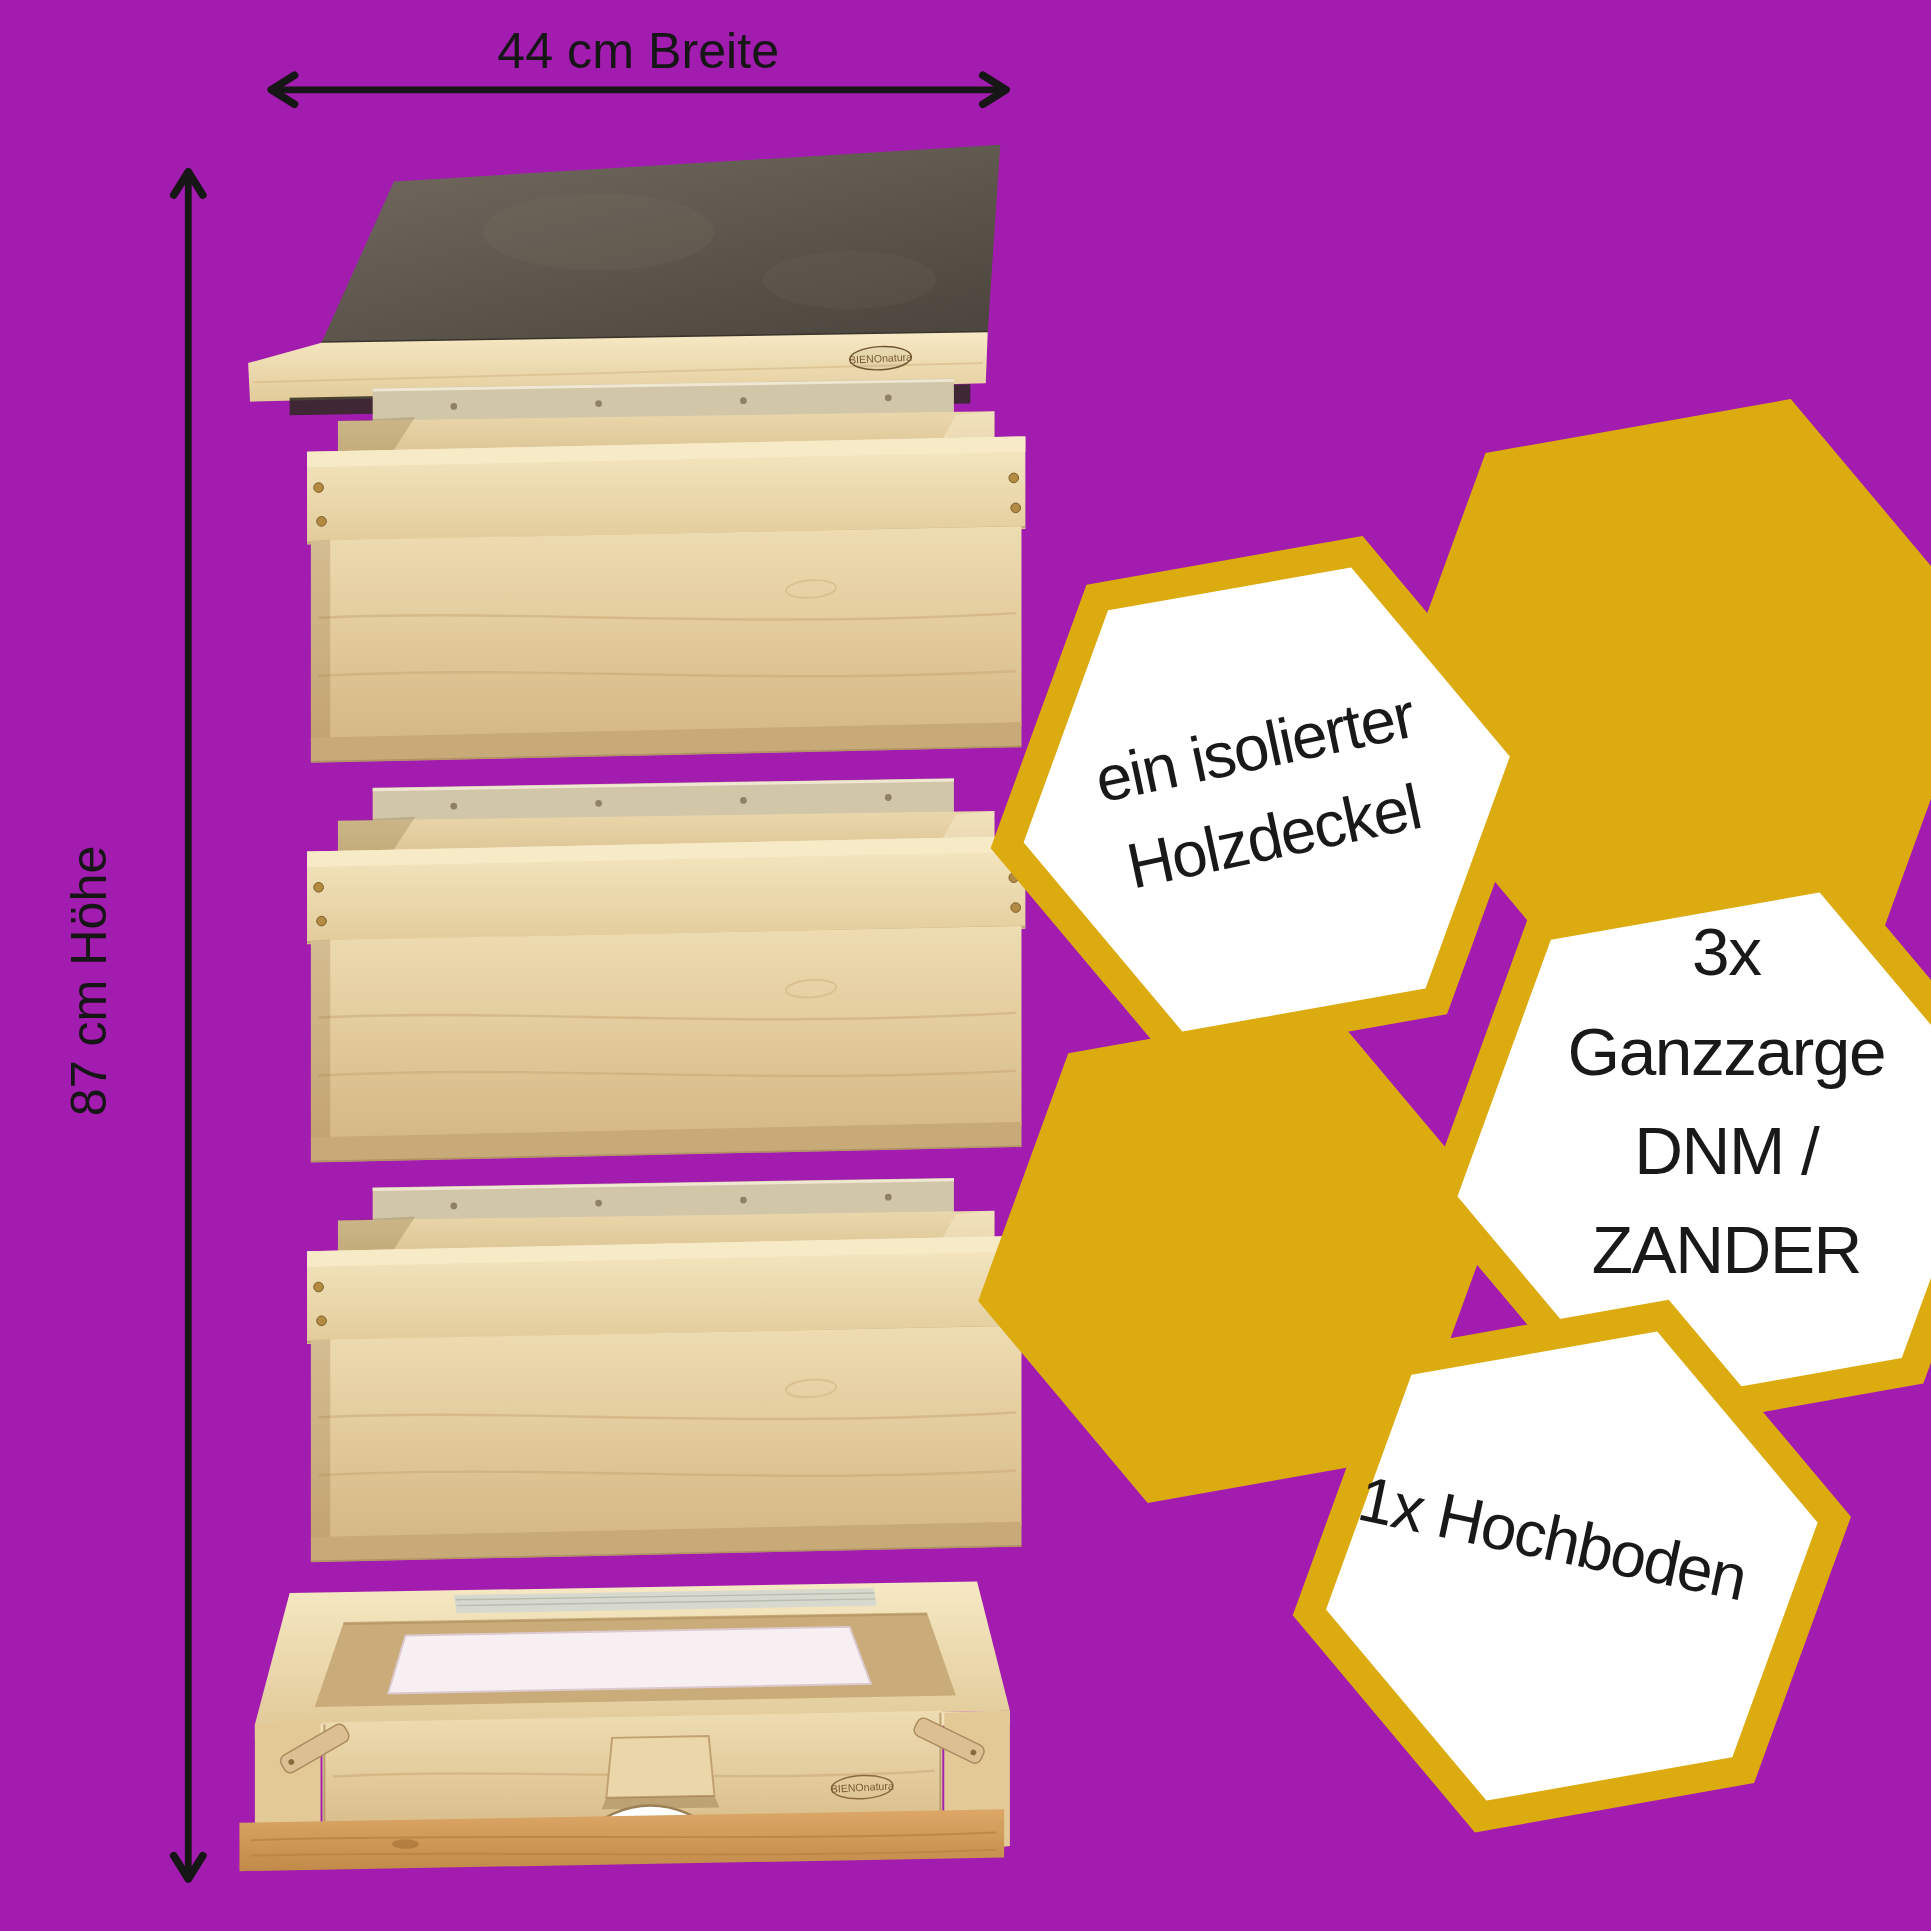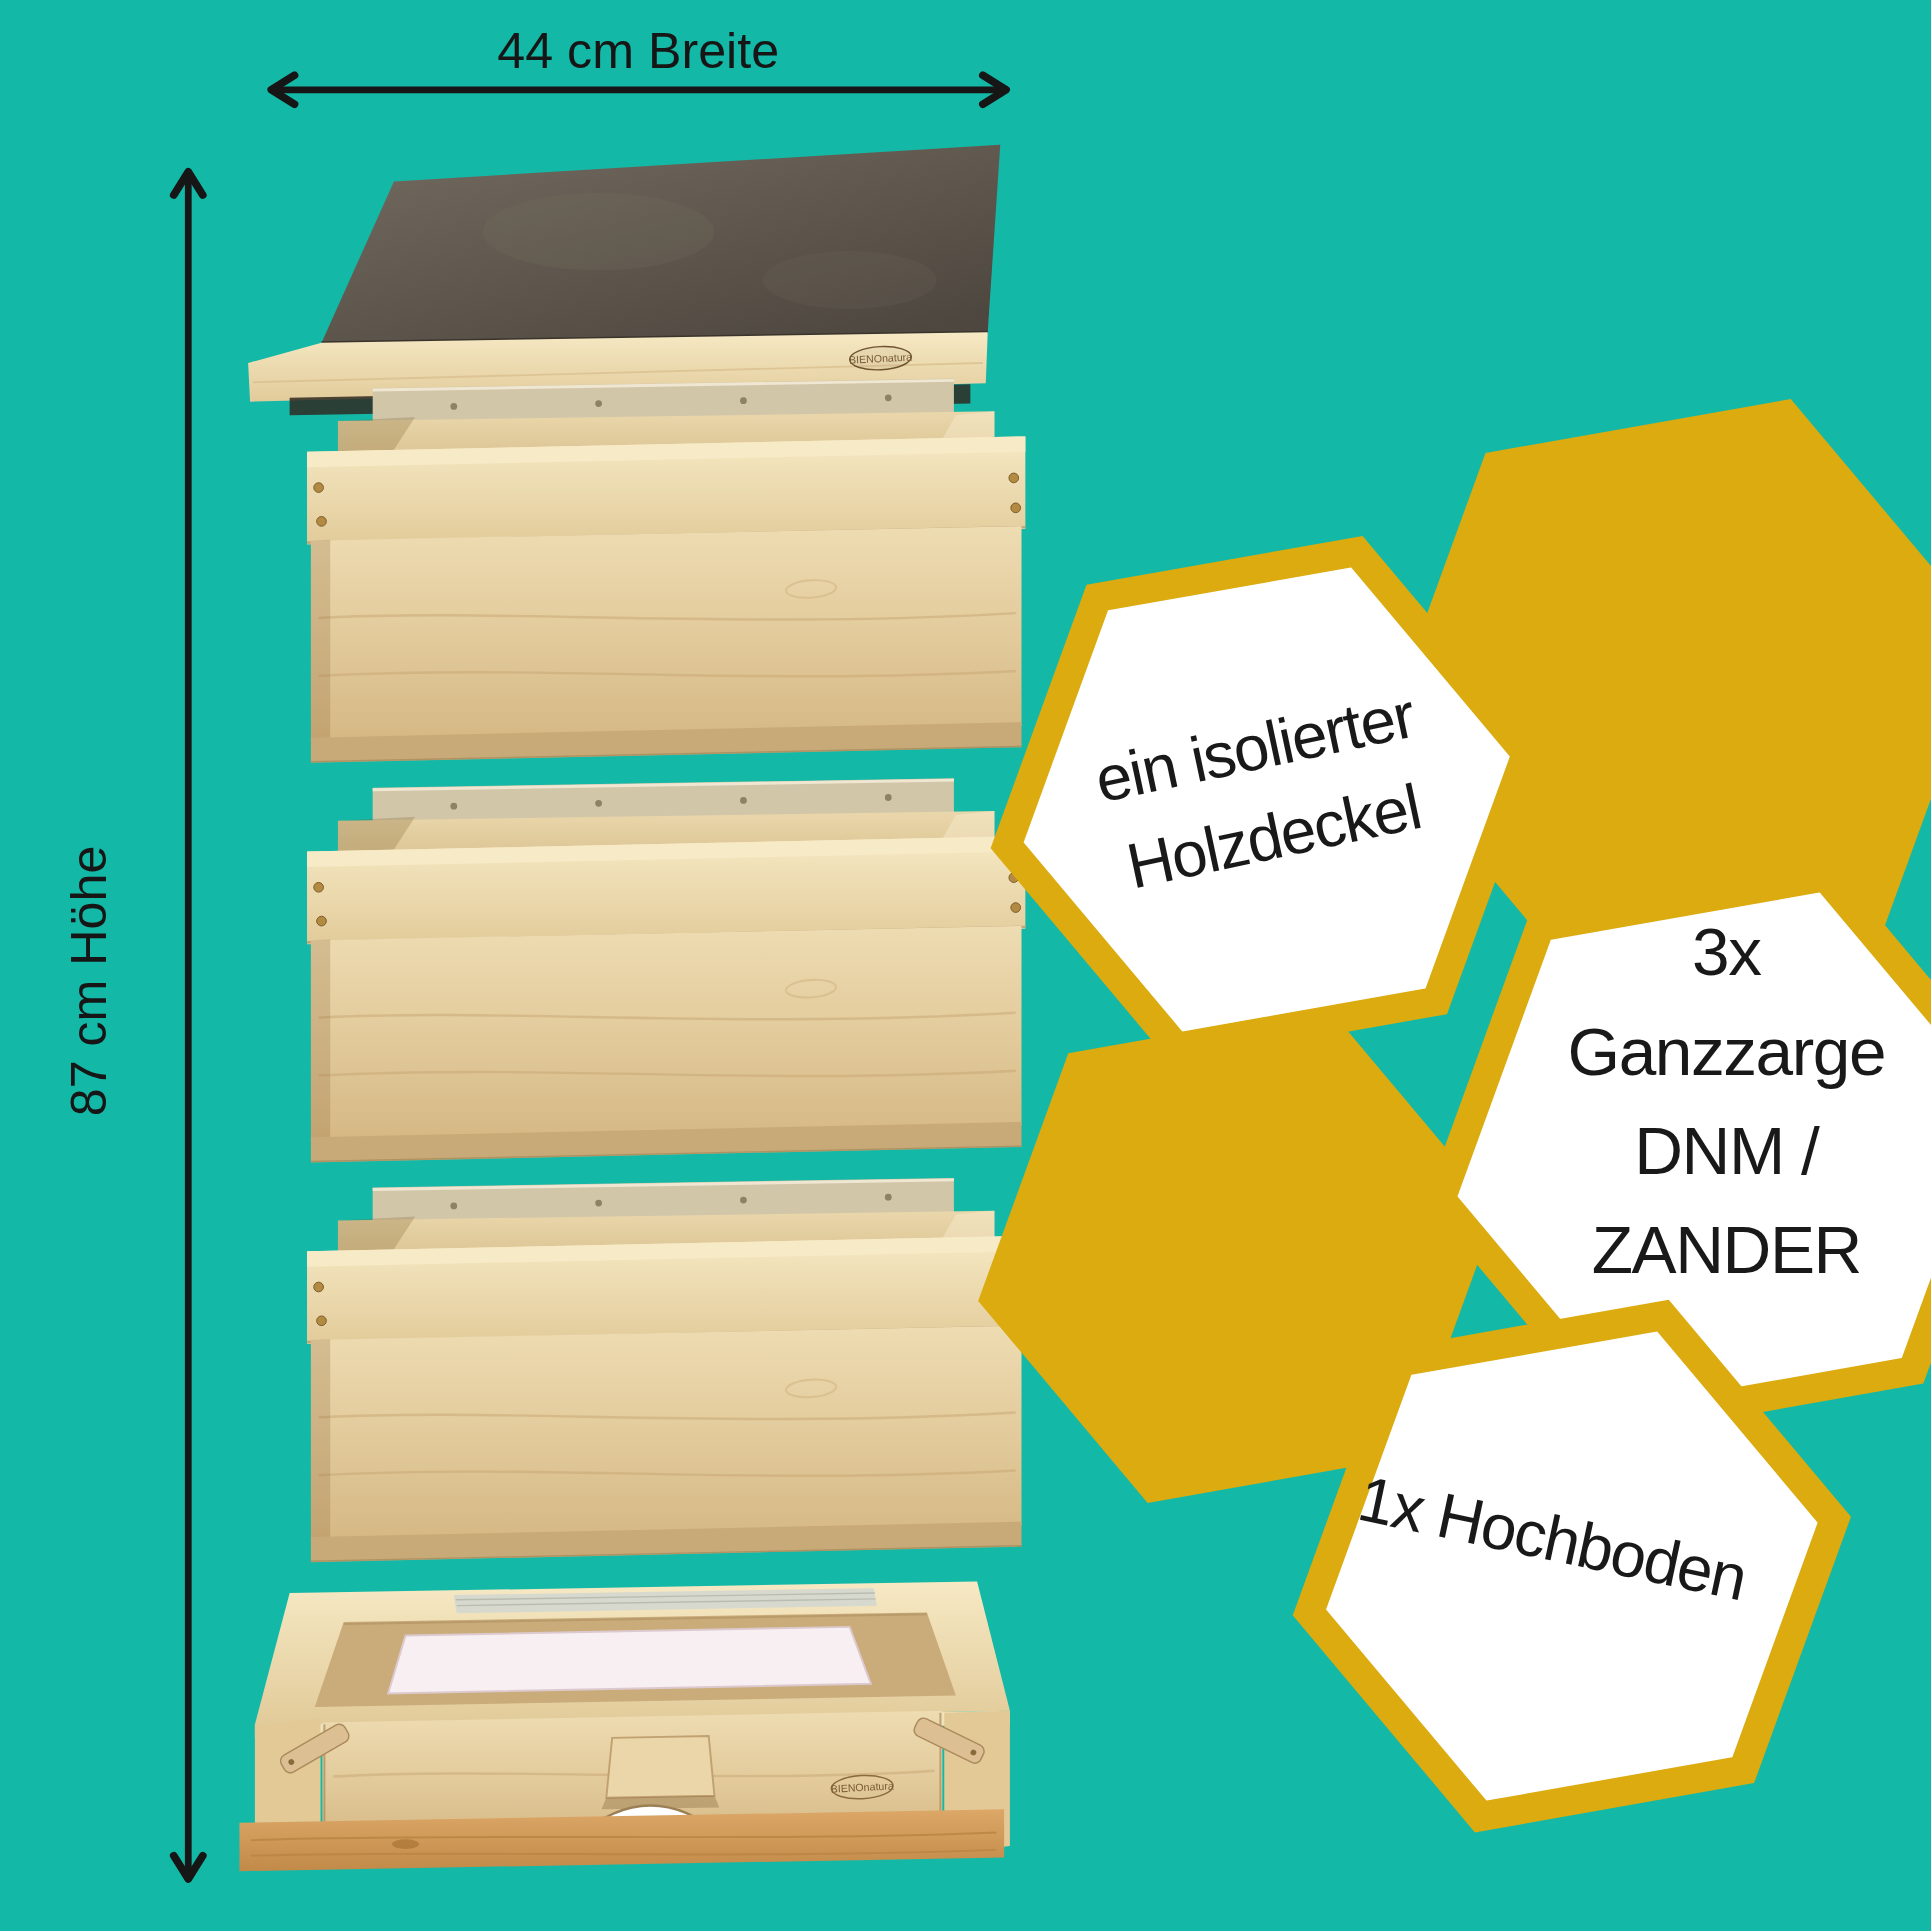--- a/index.html
+++ b/index.html
@@ -1,16 +1,16 @@
 <!DOCTYPE html>
 <html><head>
 <meta charset="utf-8">
 <style>
   html,body{margin:0;padding:0;background:#ffffff;}
-  .stage{width:1931px;height:1931px;position:relative;background:#14b8a6;overflow:hidden;}
+  .stage{width:1931px;height:1931px;position:relative;background:#a21caf;overflow:hidden;}
   svg{display:block;font-family:"Liberation Sans", sans-serif;}
   .dim-label{font-size:52px;fill:#161616;letter-spacing:0px;}
   .callout{fill:#191919;font-weight:500;letter-spacing:-1.5px;}
   .stamp-text{font-size:11px;fill:#7a5b33;letter-spacing:0px;}
   .grain{fill:none;stroke:#c7a671;stroke-width:2.5;opacity:.5;}
 </style>
 </head>
 <body>
 
 <div class="stage">

